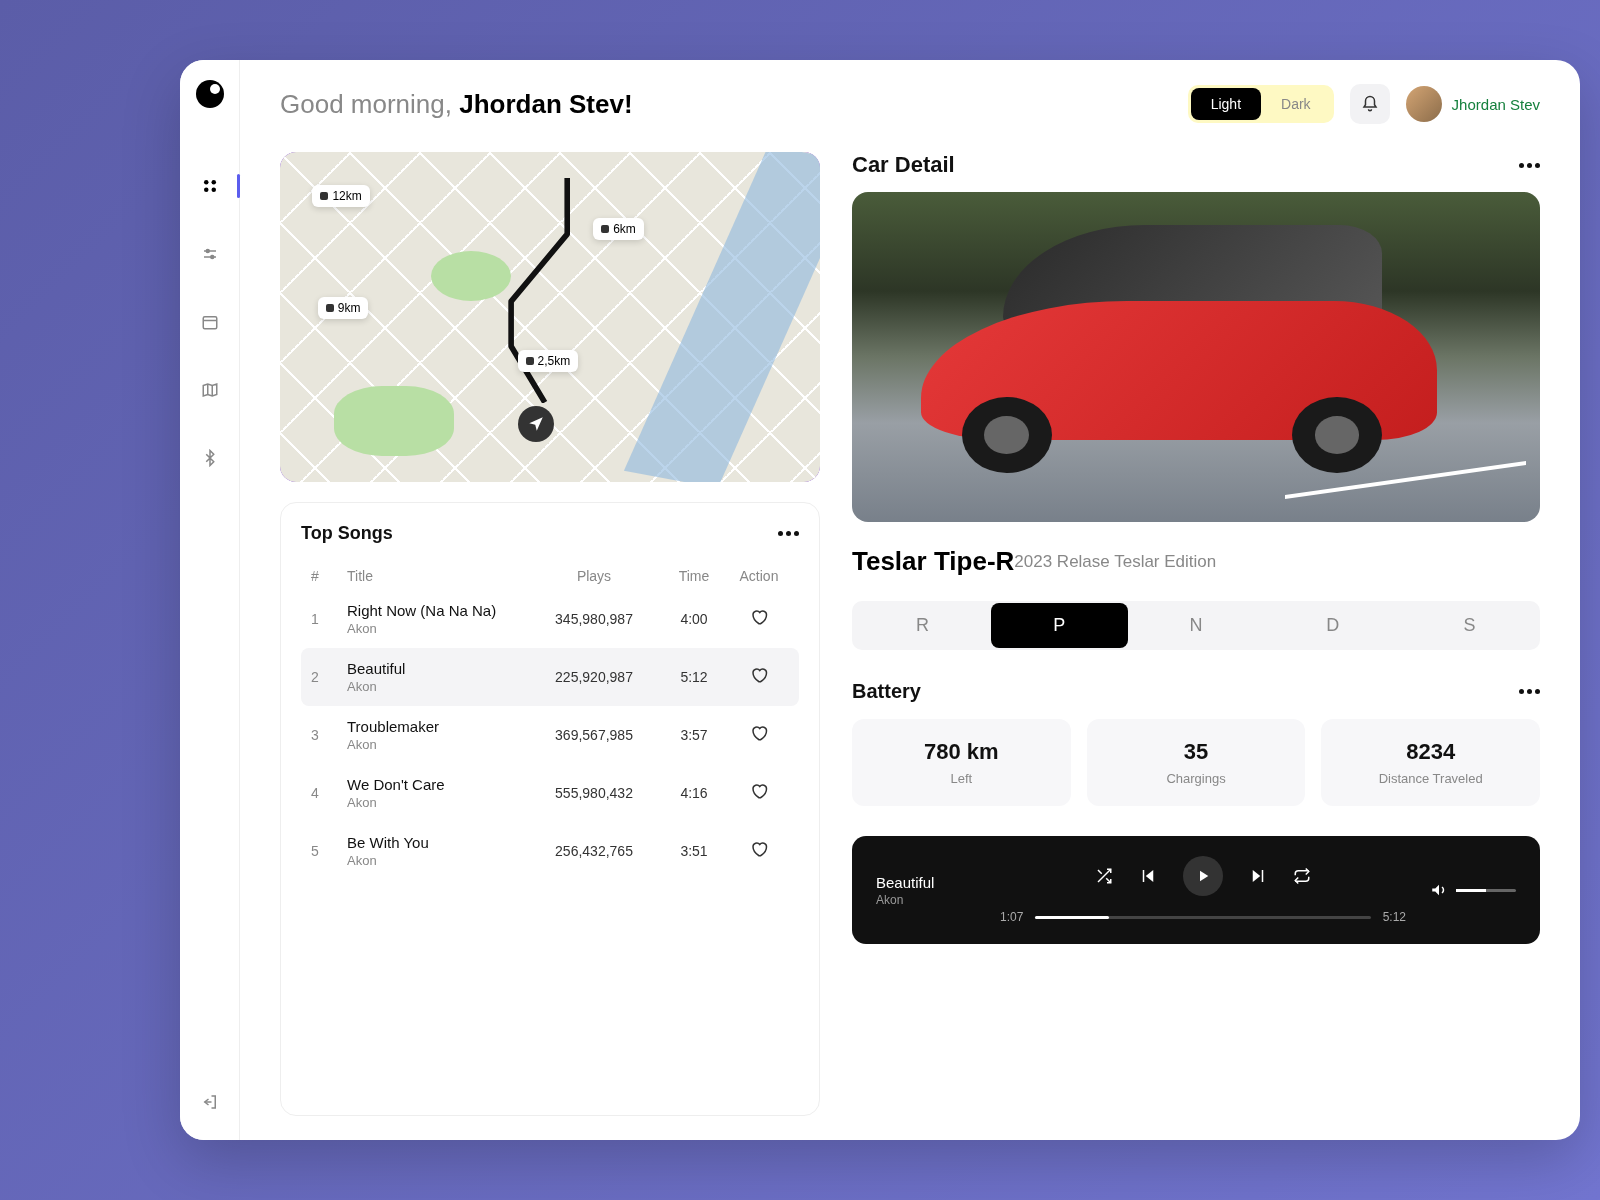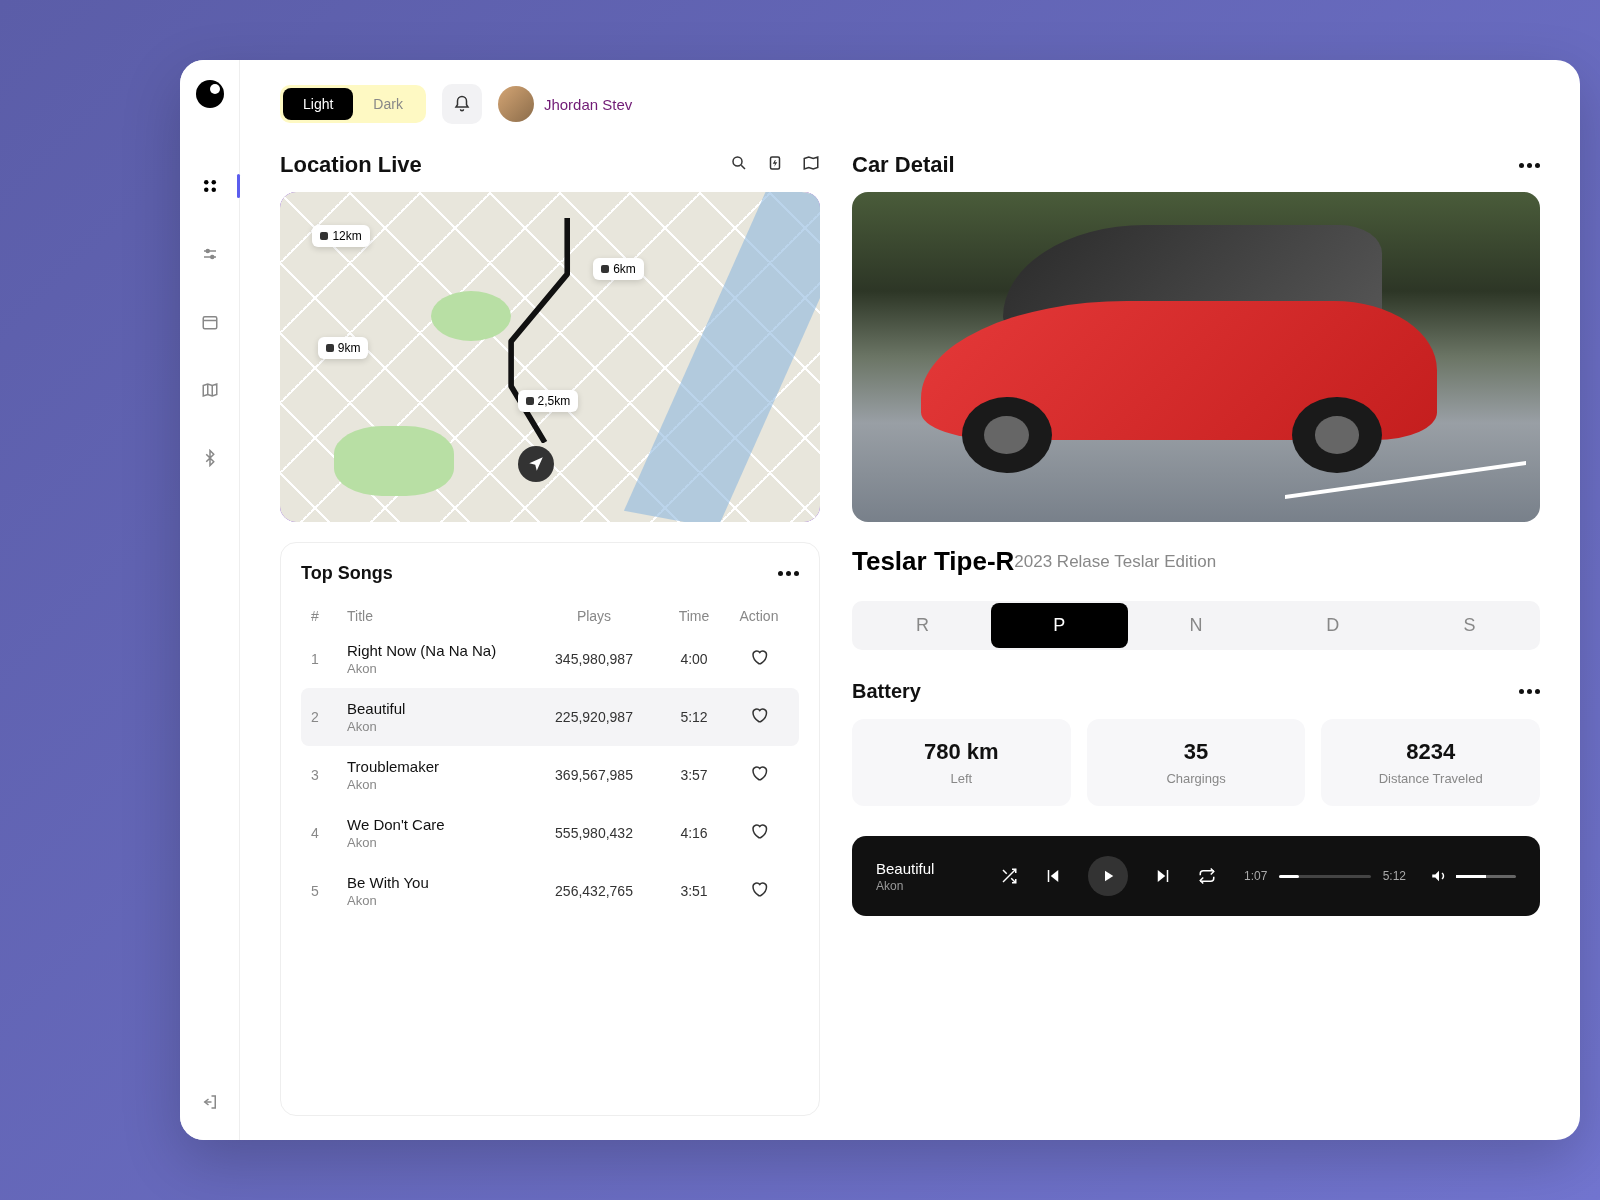--- a/index.html
+++ b/index.html
@@ -17,21 +17,21 @@
 .header { display: flex; align-items: center; justify-content: space-between; margin-bottom: 28px; }
 .greeting { font-size: 26px; color: #888; }
 .greeting strong { color: #000; font-weight: 600; }
 .header-right { display: flex; align-items: center; gap: 16px; }
 .theme-toggle { display: flex; background: #fef9c3; border-radius: 10px; padding: 3px; }
 .theme-btn { padding: 8px 20px; border-radius: 8px; font-size: 14px; cursor: pointer; color: #888; }
 .theme-btn.active { background: #000; color: #fff; }
 .notif-btn { width: 40px; height: 40px; background: #f2f2f4; border-radius: 10px; display: flex; align-items: center; justify-content: center; cursor: pointer; }
 .user-chip { display: flex; align-items: center; gap: 10px; }
 .avatar { width: 36px; height: 36px; border-radius: 50%; background: linear-gradient(135deg, #d4a574, #8b6c4a); }
-.user-name { font-size: 15px; color: #701a75; text-align: center; }
+.user-name { font-size: 15px; color: #15803d; text-align: center; }
 .content { display: flex; gap: 32px; flex: 1; overflow: hidden; }
 .col-left { flex: 0 0 540px; display: flex; flex-direction: column; gap: 20px; }
 .col-right { flex: 1; display: flex; flex-direction: column; gap: 0; }
 .section-head { display: flex; align-items: center; justify-content: space-between; margin-bottom: 14px; }
 .section-title { font-size: 22px; font-weight: 600; color: #111; }
 .section-icons { display: flex; gap: 18px; color: #444; }
 .section-icons span, .more { cursor: pointer; }
 .more { display: flex; gap: 3px; }
 .more span { width: 5px; height: 5px; background: #111; border-radius: 50%; }
 .map-box { height: 330px; border-radius: 16px; background: #6d28d9; position: relative; overflow: hidden; }
@@ -74,21 +74,21 @@
 .battery-head { display: flex; justify-content: space-between; align-items: center; margin-bottom: 16px; }
 .battery-head .section-title { font-size: 20px; }
 .battery-cards { display: flex; gap: 16px; margin-bottom: 30px; }
 .battery-card { flex: 1; background: #f7f7f9; border-radius: 12px; padding: 20px; text-align: center; }
 .battery-val { font-size: 22px; font-weight: 600; color: #111; }
 .battery-label { font-size: 13px; color: #888; margin-top: 6px; }
 .player { background: #111; border-radius: 14px; padding: 20px 24px; color: #fff; display: flex; align-items: center; gap: 24px; }
 .player-info { flex: 0 0 100px; }
 .player-track { font-size: 15px; font-weight: 500; }
 .player-artist { font-size: 12px; color: #999; margin-top: 2px; }
-.player-center { flex: 1; display: flex; flex-direction: row; align-items: center; gap: 28px; text-align: center; }
+.player-center { flex: 1; display: flex; flex-direction: column; align-items: center; gap: 14px; text-align: center; }
 .controls { display: flex; align-items: center; gap: 26px; }
 .ctrl-btn { cursor: pointer; color: #fff; display: flex; align-items: center; }
 .play-btn { width: 40px; height: 40px; border-radius: 50%; background: #333; display: flex; align-items: center; justify-content: center; }
 .progress-row { display: flex; align-items: center; gap: 12px; width: 100%; font-size: 12px; color: #aaa; }
 .progress-bar { flex: 1; height: 3px; background: #444; border-radius: 2px; position: relative; }
 .progress-fill { position: absolute; left: 0; top: 0; height: 100%; width: 22%; background: #fff; border-radius: 2px; }
 .volume { display: flex; align-items: center; gap: 8px; }
 .vol-bar { width: 60px; height: 3px; background: #666; border-radius: 2px; position: relative; }
 .vol-fill { position: absolute; left: 0; top: 0; height: 100%; width: 50%; background: #fff; }
 svg { width: 18px; height: 18px; }
@@ -139,20 +139,23 @@
       <svg viewBox="0 0 24 24" fill="none" stroke="currentColor" stroke-width="2">
           <path d="M14 4h5v16h-5"></path>
           <path d="M10 8l-5 4 5 4"></path>
           <line x1="5" y1="12" x2="14" y2="12"></line>
         </svg>
     </div>
   </aside>
 
   <main class="main">
     <div class="header">
+      <div class="greeting">
+        <span>Good morning, </span><strong>Jhordan Stev!</strong>
+      </div>
       <div class="header-right">
         <div class="theme-toggle">
           <div class="theme-btn active">Light</div>
           <div class="theme-btn">Dark</div>
         </div>
         <div class="notif-btn">
           <svg viewBox="0 0 24 24" fill="none" stroke="#333" stroke-width="2">
               <path d="M6 8a6 6 0 0112 0v5l2 3H4l2-3V8z"></path>
               <path d="M10 19a2 2 0 004 0"></path>
             </svg>
@@ -160,36 +163,20 @@
         <div class="user-chip">
           <div class="avatar"></div>
           <span class="user-name">Jhordan Stev</span>
         </div>
       </div>
     </div>
 
     <div class="content">
       <div class="col-left">
         <div>
-          <div class="section-head">
-            <div class="section-title">Location Live</div>
-            <div class="section-icons">
-              <span><svg viewBox="0 0 24 24" fill="none" stroke="#333" stroke-width="2">
-                    <circle cx="10" cy="10" r="6"></circle>
-                    <line x1="15" y1="15" x2="20" y2="20"></line>
-                  </svg></span>
-              <span><svg viewBox="0 0 24 24" fill="#333">
-                    <rect x="6" y="4" width="12" height="16" rx="2" fill="none" stroke="#333" stroke-width="2"></rect>
-                    <path d="M12 8l-3 5h3l-1 4 4-6h-3l1-3z"></path>
-                  </svg></span>
-              <span><svg viewBox="0 0 24 24" fill="none" stroke="#333" stroke-width="2">
-                    <path d="M3 6l6-2 6 2 6-2v14l-6 2-6-2-6 2V6z"></path>
-                  </svg></span>
-            </div>
-          </div>
           <div class="map-box">
             <div class="map-bg"></div>
             <div class="river"></div>
             <div class="park1"></div>
             <div class="park2"></div>
             <div class="route">
               <svg viewBox="0 0 100 200" style="width:100%;height:100%">
                   <path d="M60 0 L60 50 L10 110 L10 150 L40 200" stroke="#111" stroke-width="5" fill="none" stroke-linejoin="round"></path>
                 </svg>
             </div>

